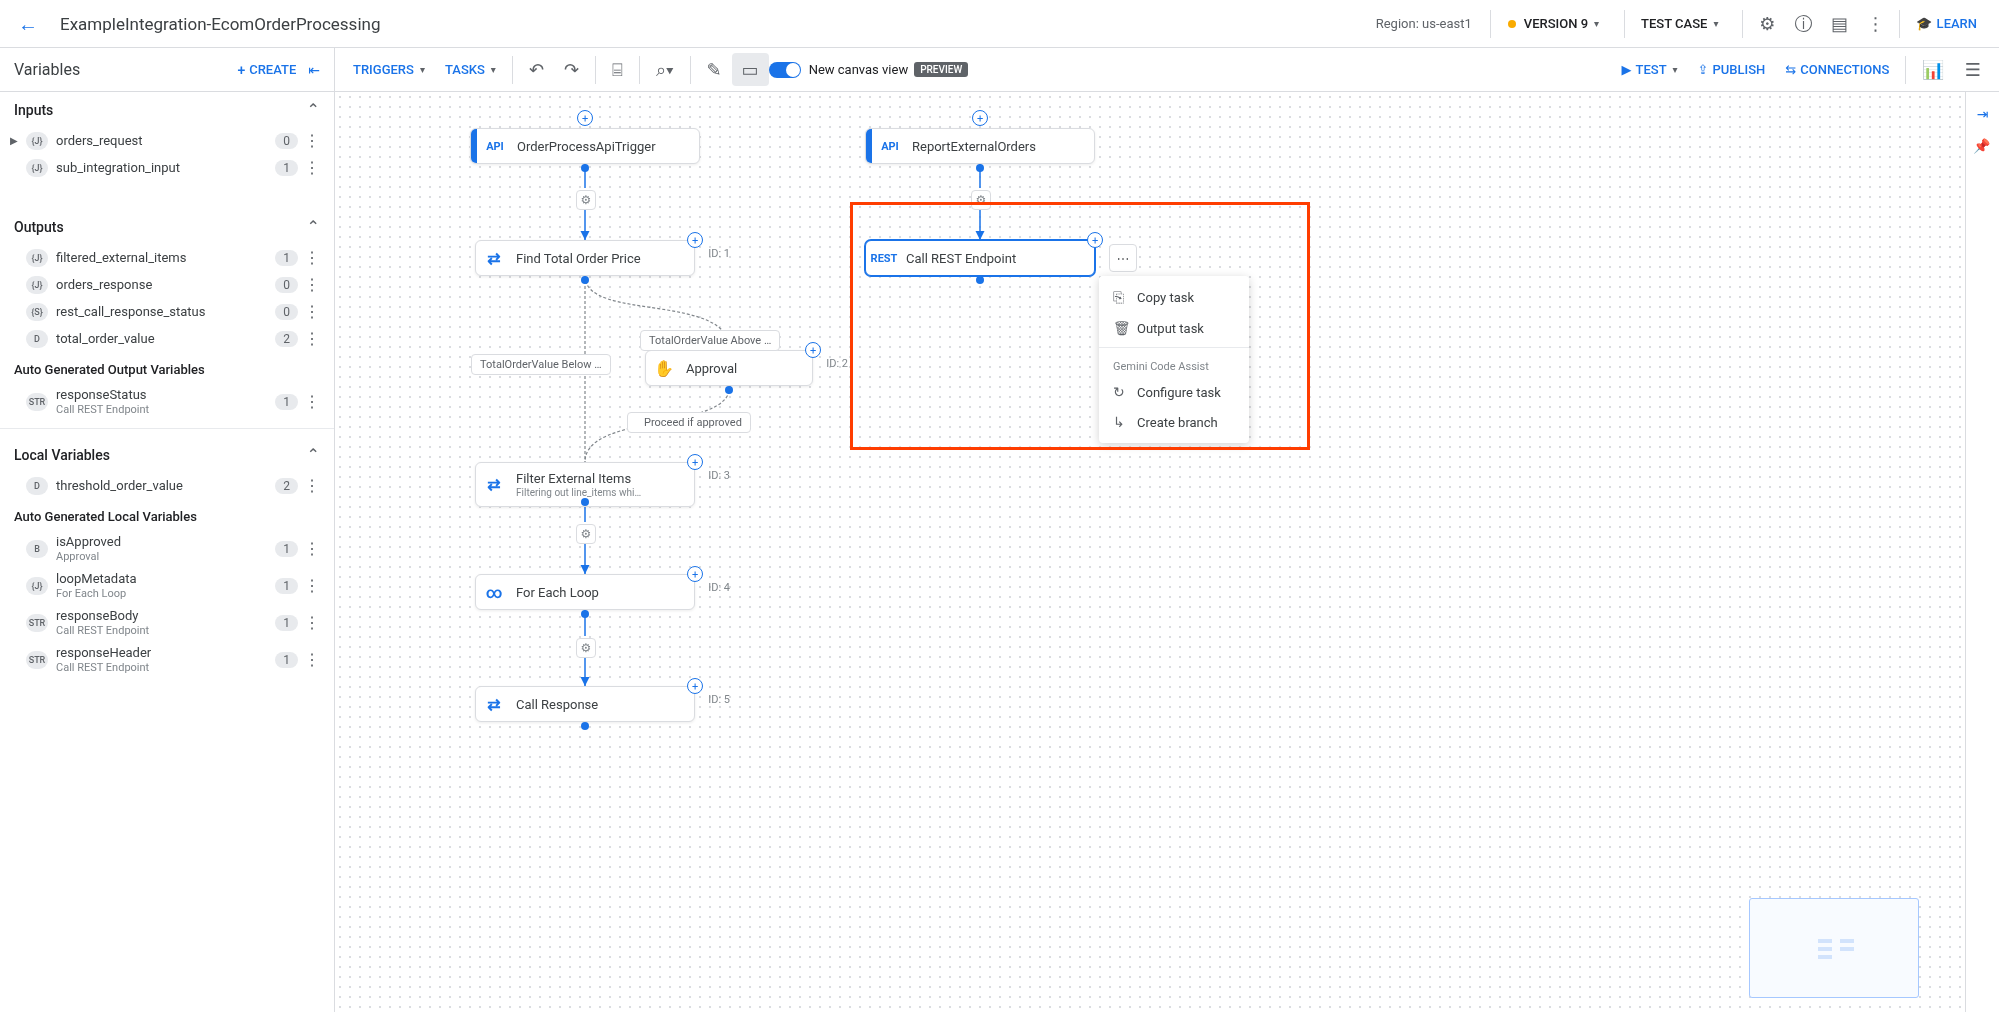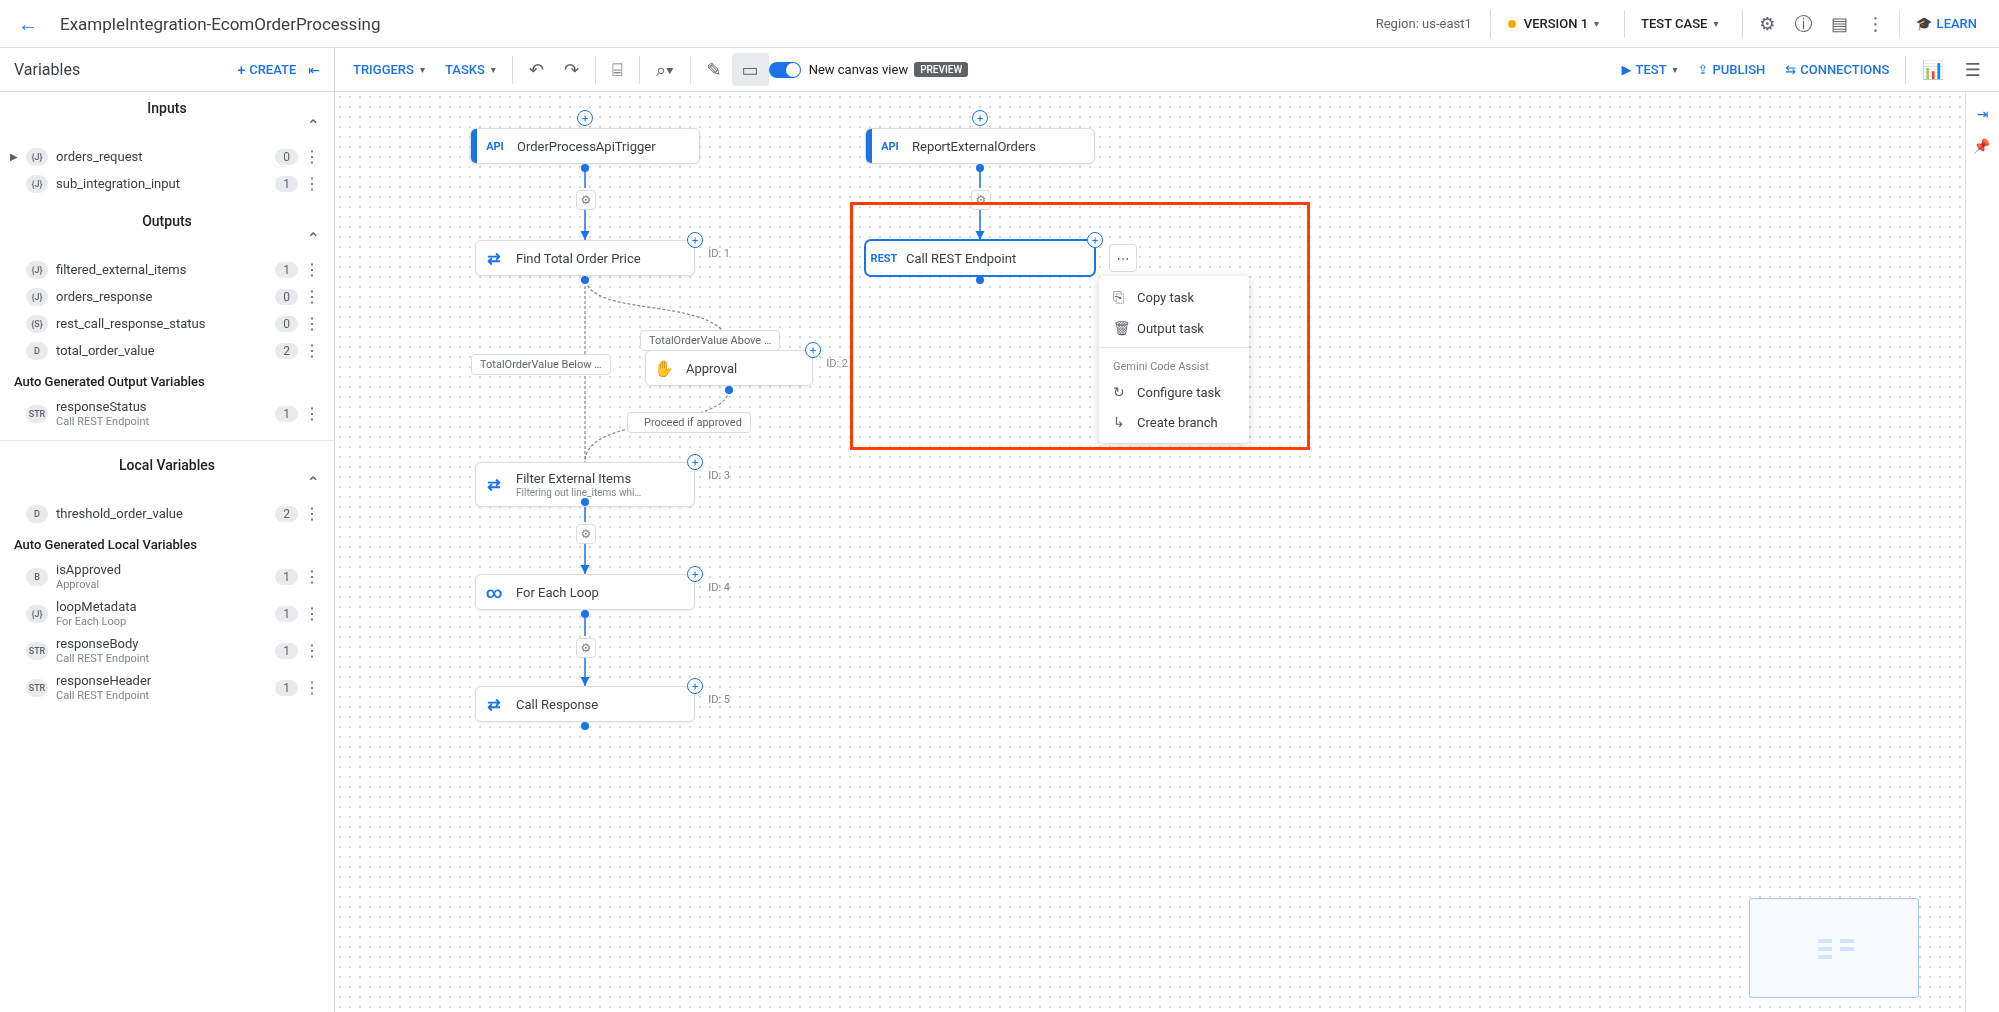--- a/index.html
+++ b/index.html
@@ -40,21 +40,21 @@
 .action-btn svg, .action-btn .icon-left { margin-right: 4px; }
 
 
 .main-area { display: flex; height: calc(100vh - 92px); position: relative; }
 .sidebar { width: 335px; border-right: 1px solid #dadce0; overflow-y: auto; background: #fff; }
 .search-row { display: flex; align-items: center; padding: 10px 14px; }
 .search-box { flex: 1; border: 1px solid #dadce0; border-radius: 4px; padding: 6px 8px; display: flex; align-items: center; }
 .search-input { border: none; outline: none; flex: 1; font-size: 13px; background: transparent; }
 .search-icon { color: #5f6368; font-size: 15px; }
 .filter-icon { color: #5f6368; margin-left: 10px; cursor: pointer; font-size: 15px; }
-.section-header { display: flex; align-items: center; padding: 8px 14px; font-weight: 500; font-size: 14px; color: #202124; cursor: pointer; flex-direction: column; }
+.section-header { display: flex; align-items: center; padding: 8px 14px; font-weight: 500; font-size: 14px; color: #202124; cursor: pointer; }
 .section-chevron { margin-left: auto; font-size: 16px; color: #5f6368; }
 .var-row { display: flex; align-items: center; padding: 4px 14px 4px 26px; font-size: 13px; color: #3c4043; }
 .var-row.with-expand { padding-left: 10px; }
 .expand-caret { color: #5f6368; font-size: 10px; margin-right: 6px; width: 10px; }
 .type-chip { width: 22px; height: 18px; background: #e8eaed; border-radius: 9px; font-size: 9px; display: flex; align-items: center; justify-content: center; color: #5f6368; margin-right: 8px; font-weight: 500; }
 .var-name { flex: 1; font-size: 13px; color: #3c4043; }
 .var-sub { font-size: 11px; color: #80868b; margin-top: 1px; }
 .var-text-wrap { flex: 1; display: flex; flex-direction: column; }
 .count-chip { background: #e8eaed; border-radius: 10px; padding: 1px 8px; font-size: 12px; color: #5f6368; margin-right: 6px; }
 .row-menu { color: #5f6368; cursor: pointer; font-size: 16px; width: 16px; text-align: center; }
@@ -96,21 +96,21 @@
 <body>
 
 <div class="top-header">
   <span class="back-arrow">←</span>
   <span class="integration-title">ExampleIntegration-EcomOrderProcessing</span>
   <div class="header-spacer"></div>
   <span class="region-label">Region: us-east1</span>
   <div class="vdiv"></div>
   <div class="version-pill">
     <span class="orange-dot"></span>
-    <span>VERSION 1</span>
+    <span>VERSION 9</span>
     <span class="dropdown-caret">▾</span>
   </div>
   <div class="vdiv"></div>
   <div class="testcase-pill">
     <span>TEST CASE</span>
     <span class="dropdown-caret">▾</span>
   </div>
   <div class="vdiv"></div>
   <span class="header-icon">⚙</span>
   <span class="header-icon">ⓘ</span>
@@ -199,21 +199,21 @@
         <div class="var-row">
           <span class="type-chip">{J}</span>
           <div class="var-text-wrap">
             <span class="var-name">sub_integration_input</span>
           </div>
           <span class="count-chip">1</span>
           <span class="row-menu">⋮</span>
         </div>
       </div>
 
-    <div class="section-header" style="margin-top:8px;">
+    <div class="section-header" style="margin-top:28px;">
       <span>Outputs</span>
       <span class="section-chevron">⌃</span>
     </div>
     <div id="outputs-list">
         <div class="var-row">
           <span class="type-chip">{J}</span>
           <div class="var-text-wrap">
             <span class="var-name">filtered_external_items</span>
           </div>
           <span class="count-chip">1</span>

